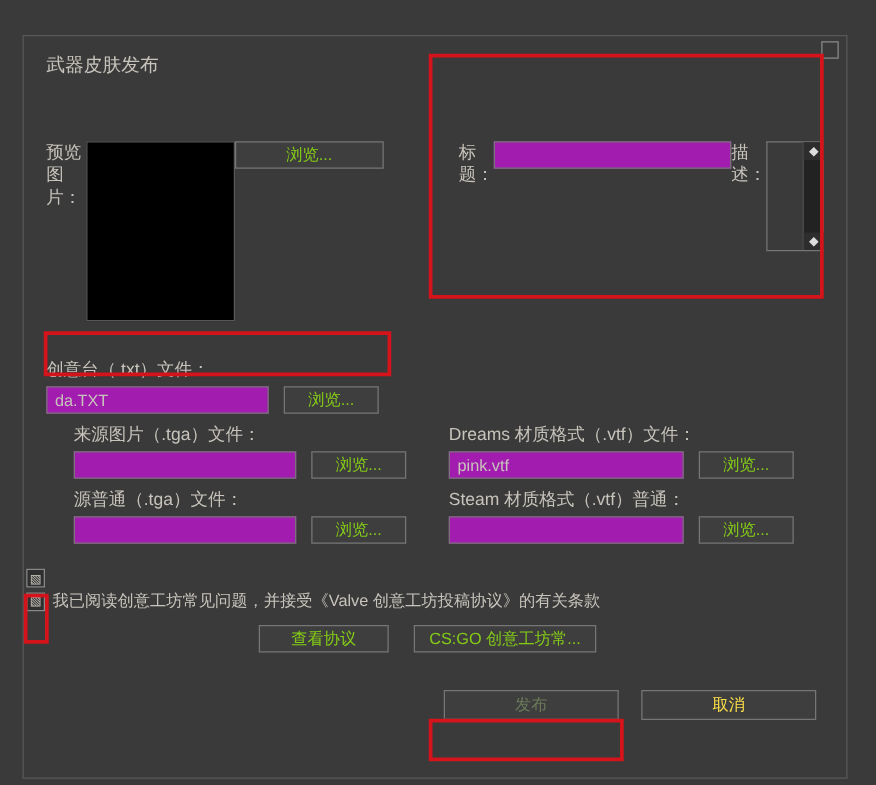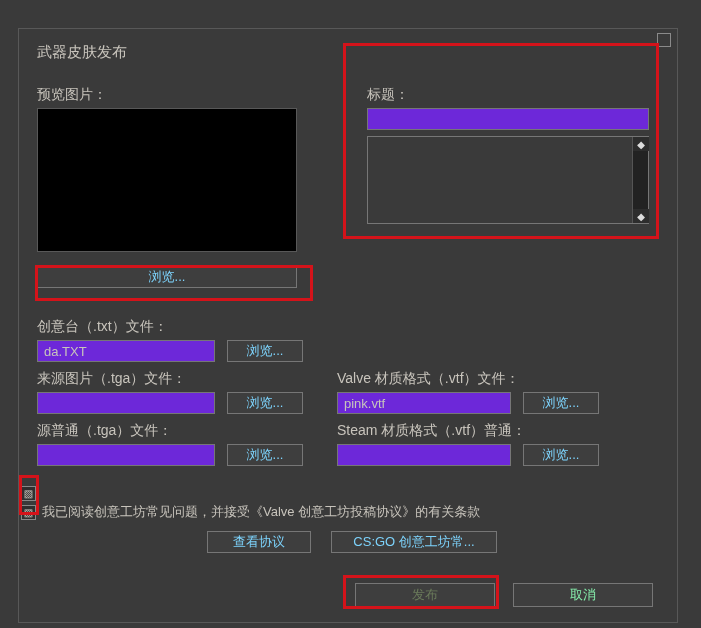--- a/index.html
+++ b/index.html
@@ -26,31 +26,31 @@
     background: #000;
     border: 1px solid #585858;
   }
   .btn {
     display: inline-flex;
     align-items: center;
     justify-content: center;
     height: 22px;
     border: 1px solid #767676;
     background: #3e3e3e;
-    color: #7dd3fc;
+    color: #84cc16;
     font-size: 13px;
     cursor: pointer;
     user-select: none;
   }
   .btn-wide { width: 260px; }
   .btn-browse { width: 76px; }
   .input {
     height: 22px;
     border: 1px solid #767676;
-    background: #6d28d9;
+    background: #a21caf;
     color: #c8c4bc;
     padding: 0 6px;
     font-size: 13px;
     font-family: inherit;
   }
   .title-input { width: 282px; }
   .desc-box {
     width: 282px; height: 88px;
     border: 1px solid #767676;
     background: #3a3a3a;
@@ -64,24 +64,24 @@
   }
   .desc-scroll .arrow {
     position: absolute; left: 0; width: 16px; height: 14px;
     background: #2d2d2d; color: #ddd;
     display: flex; align-items: center; justify-content: center;
     font-size: 10px;
   }
   .desc-scroll .arrow.top { top: 0; }
   .desc-scroll .arrow.bot { bottom: 0; }
   .row { display: flex; align-items: center; gap: 12px; }
-  .col { display: flex; flex-direction: column; }
+  .col { display: flex; flex-direction: row; margin-top: 43px; }
   .input-sm { width: 178px; }
-  .input-md { width: 174px; }
-  .two-col { display: flex; justify-content: flex-start; }
+  .input-md { width: 188px; }
+  .two-col { display: flex; justify-content: flex-end; }
   .left-block { width: 300px; }
   .right-block { width: 300px; }
   .checkbox {
     width: 15px; height: 15px;
     border: 1px solid #888;
     background: #2f2f2f;
     display: inline-flex;
     align-items: center; justify-content: center;
     color: #c8c4bc;
     font-size: 10px;
@@ -97,47 +97,48 @@
     right: 6px; top: 4px;
     width: 14px; height: 14px;
     border: 1px solid #8a8a8a;
   }
   .footer-btn {
     width: 140px; height: 24px;
     border: 1px solid #767676;
     background: #3e3e3e;
     display: inline-flex;
     align-items: center; justify-content: center;
-    color: #86efac;
+    color: #fde047;
     cursor: pointer;
   }
   .publish-btn { color: #6a7a5a; }
 </style>
 </head>
 <body>
 
 <div class="window">
   <div class="close-sq"></div>
 
   <div class="pad">
-    <div class="lbl" style="font-size:15px; margin-bottom:24px;">武器皮肤发布</div>
+    <div class="lbl" style="font-size:15px; margin-bottom:8px;">武器皮肤发布</div>
 
     <div style="display:flex; justify-content:space-between;">
 
       <div class="col" style="width:270px;">
         <div class="lbl">预览图片：</div>
         <div class="preview-box"></div>
         <div style="height:14px;"></div>
         <div class="btn btn-wide">浏览...</div>
       </div>
 
       <div class="col" style="width:292px;">
         <div class="lbl">标题：</div>
         <input class="input title-input" value="" style="">
         <div style="height:6px;"></div>
+        <div class="lbl">描述：</div>
         <div class="desc-box">
           <div class="desc-scroll">
             <div class="arrow top">◆</div>
             <div class="arrow bot">◆</div>
           </div>
         </div>
       </div>
     </div>
 
     <div style="height:30px;"></div>
@@ -152,21 +153,21 @@
 
     <div class="two-col">
       <div class="left-block">
         <div class="lbl">来源图片（.tga）文件：</div>
         <div class="row">
           <input class="input input-sm" value="" style="">
           <div class="btn btn-browse">浏览...</div>
         </div>
       </div>
       <div class="right-block">
-        <div class="lbl">Valve 材质格式（.vtf）文件：</div>
+        <div class="lbl">Dreams 材质格式（.vtf）文件：</div>
         <div class="row">
           <input class="input input-md" value="pink.vtf" style="">
           <div class="btn btn-browse">浏览...</div>
         </div>
       </div>
     </div>
 
     <div style="height:8px;"></div>
 
     <div class="two-col">
@@ -195,21 +196,21 @@
       <div class="check-row">
         <span class="checkbox">▧</span>
         <span>我已阅读创意工坊常见问题，并接受《Valve 创意工坊投稿协议》的有关条款</span>
       </div>
     </div>
 
     <div style="height:8px;"></div>
 
     <div style="display:flex; gap:20px; margin-left:170px;">
       <div class="btn" style="width:104px;">查看协议</div>
-      <div class="btn" style="width:166px;">CS:GO 创意工坊常...</div>
+      <div class="btn" style="width:146px;">CS:GO 创意工坊常...</div>
     </div>
 
     <div style="height:30px;"></div>
 
     <div style="display:flex; justify-content:flex-end; gap:18px; padding-right:6px;">
       <div class="footer-btn publish-btn">发布</div>
       <div class="footer-btn">取消</div>
     </div>
   </div>
 

